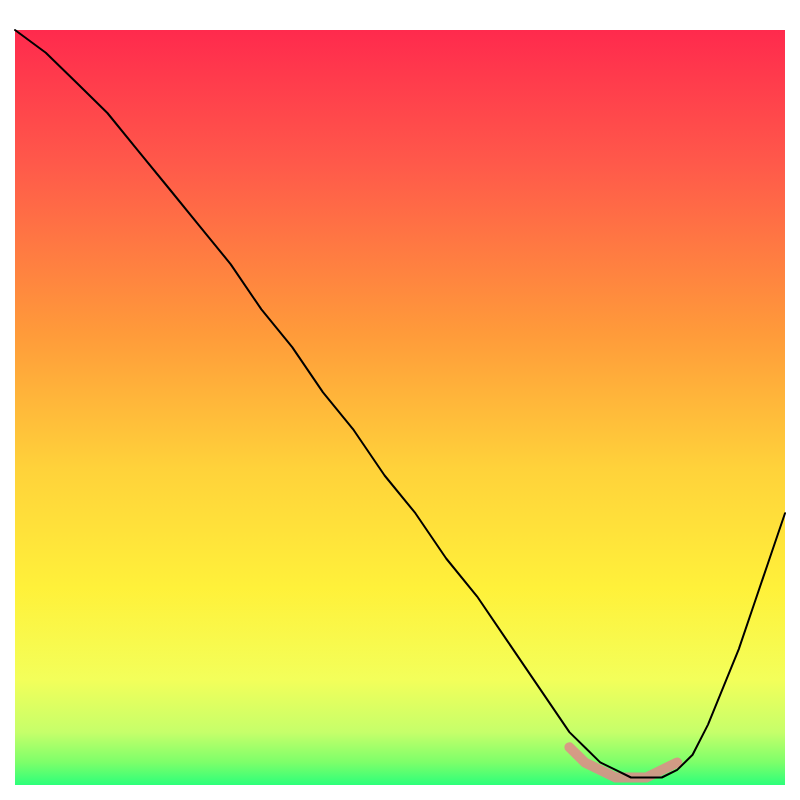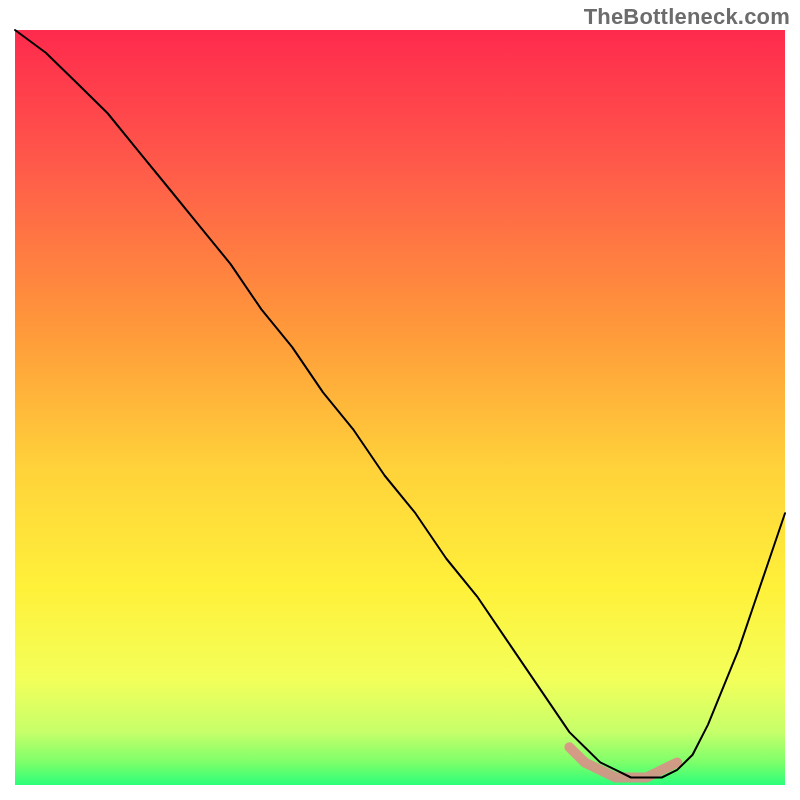--- a/index.html
+++ b/index.html
@@ -28,21 +28,20 @@
   svg {
     position: absolute;
     left: 0;
     top: 0;
   }
 </style>
 </head>
 <body>
 <div class="wrap">
 
-<div class="watermark">TheBottleneck.com</div>
 
 <svg id="chart-svg" width="800" height="800" viewBox="0 0 800 800">
   <defs>
     <linearGradient id="bg-grad" x1="0" y1="0" x2="0" y2="1">
           <stop offset="0%" stop-color="#ff2a4d"></stop>
           <stop offset="18%" stop-color="#ff5a4a"></stop>
           <stop offset="40%" stop-color="#ff9a3a"></stop>
           <stop offset="57.99999999999999%" stop-color="#ffd23a"></stop>
           <stop offset="74%" stop-color="#fff13a"></stop>
           <stop offset="86%" stop-color="#f3ff5a"></stop>

